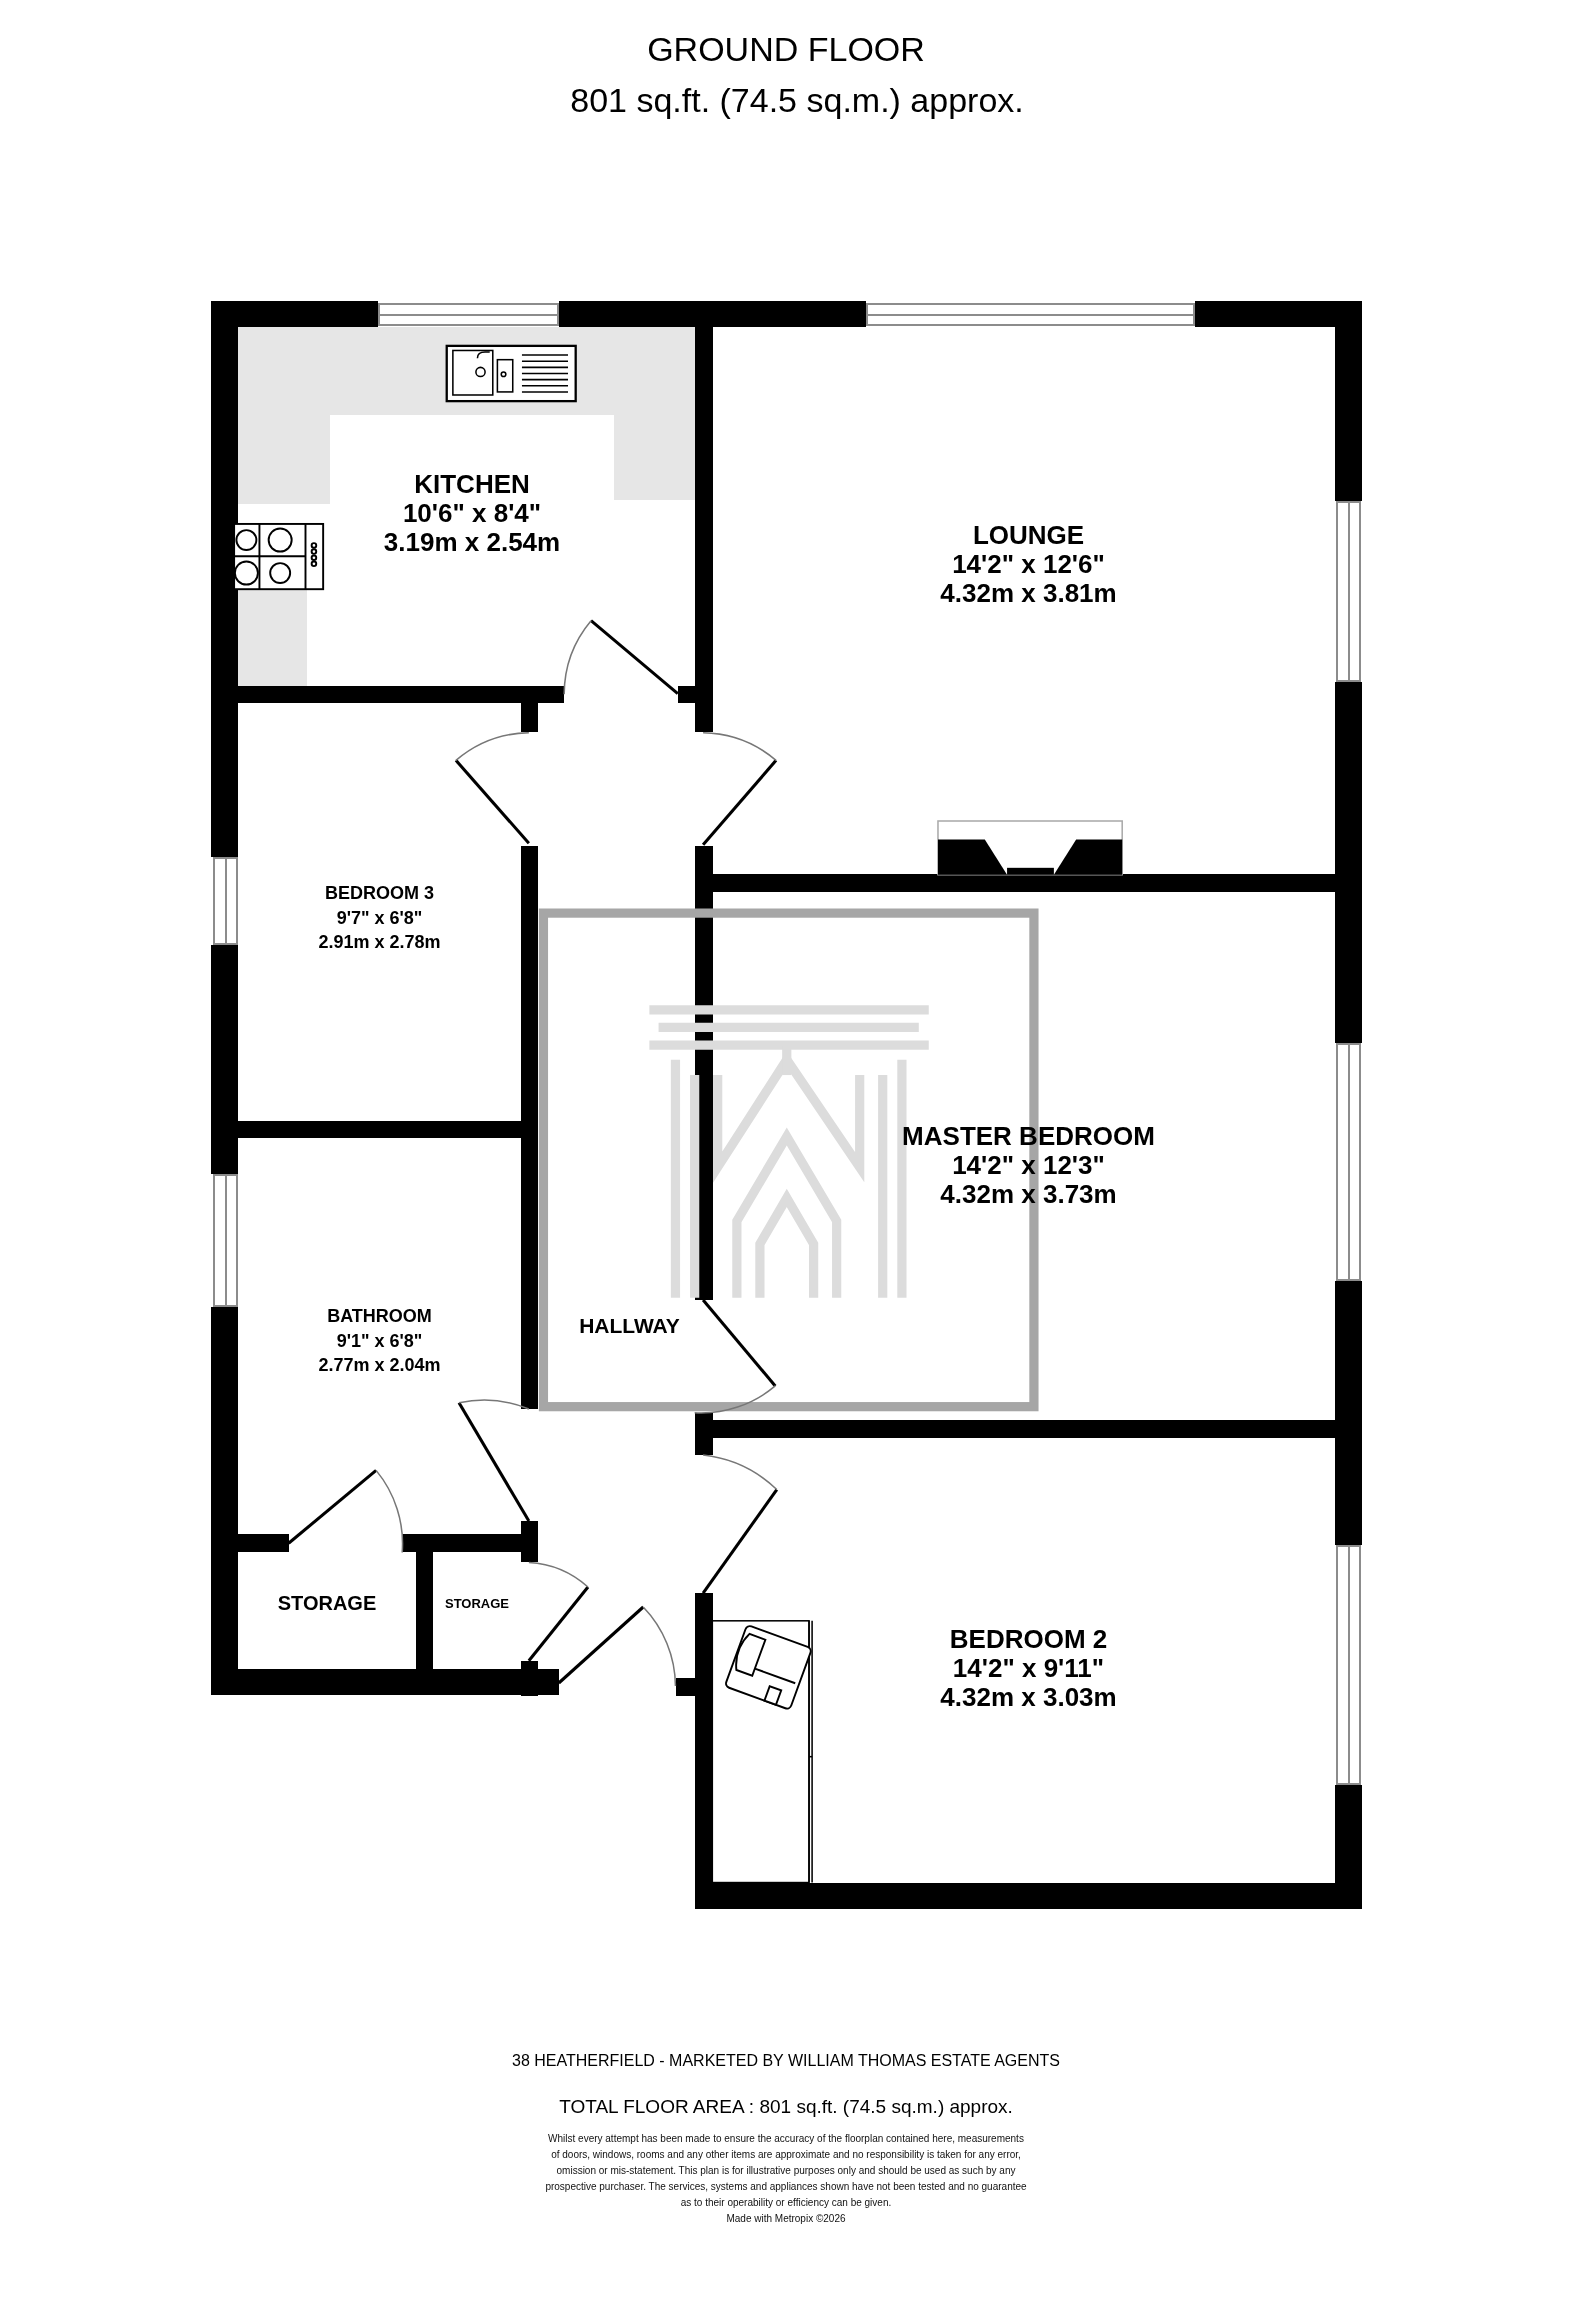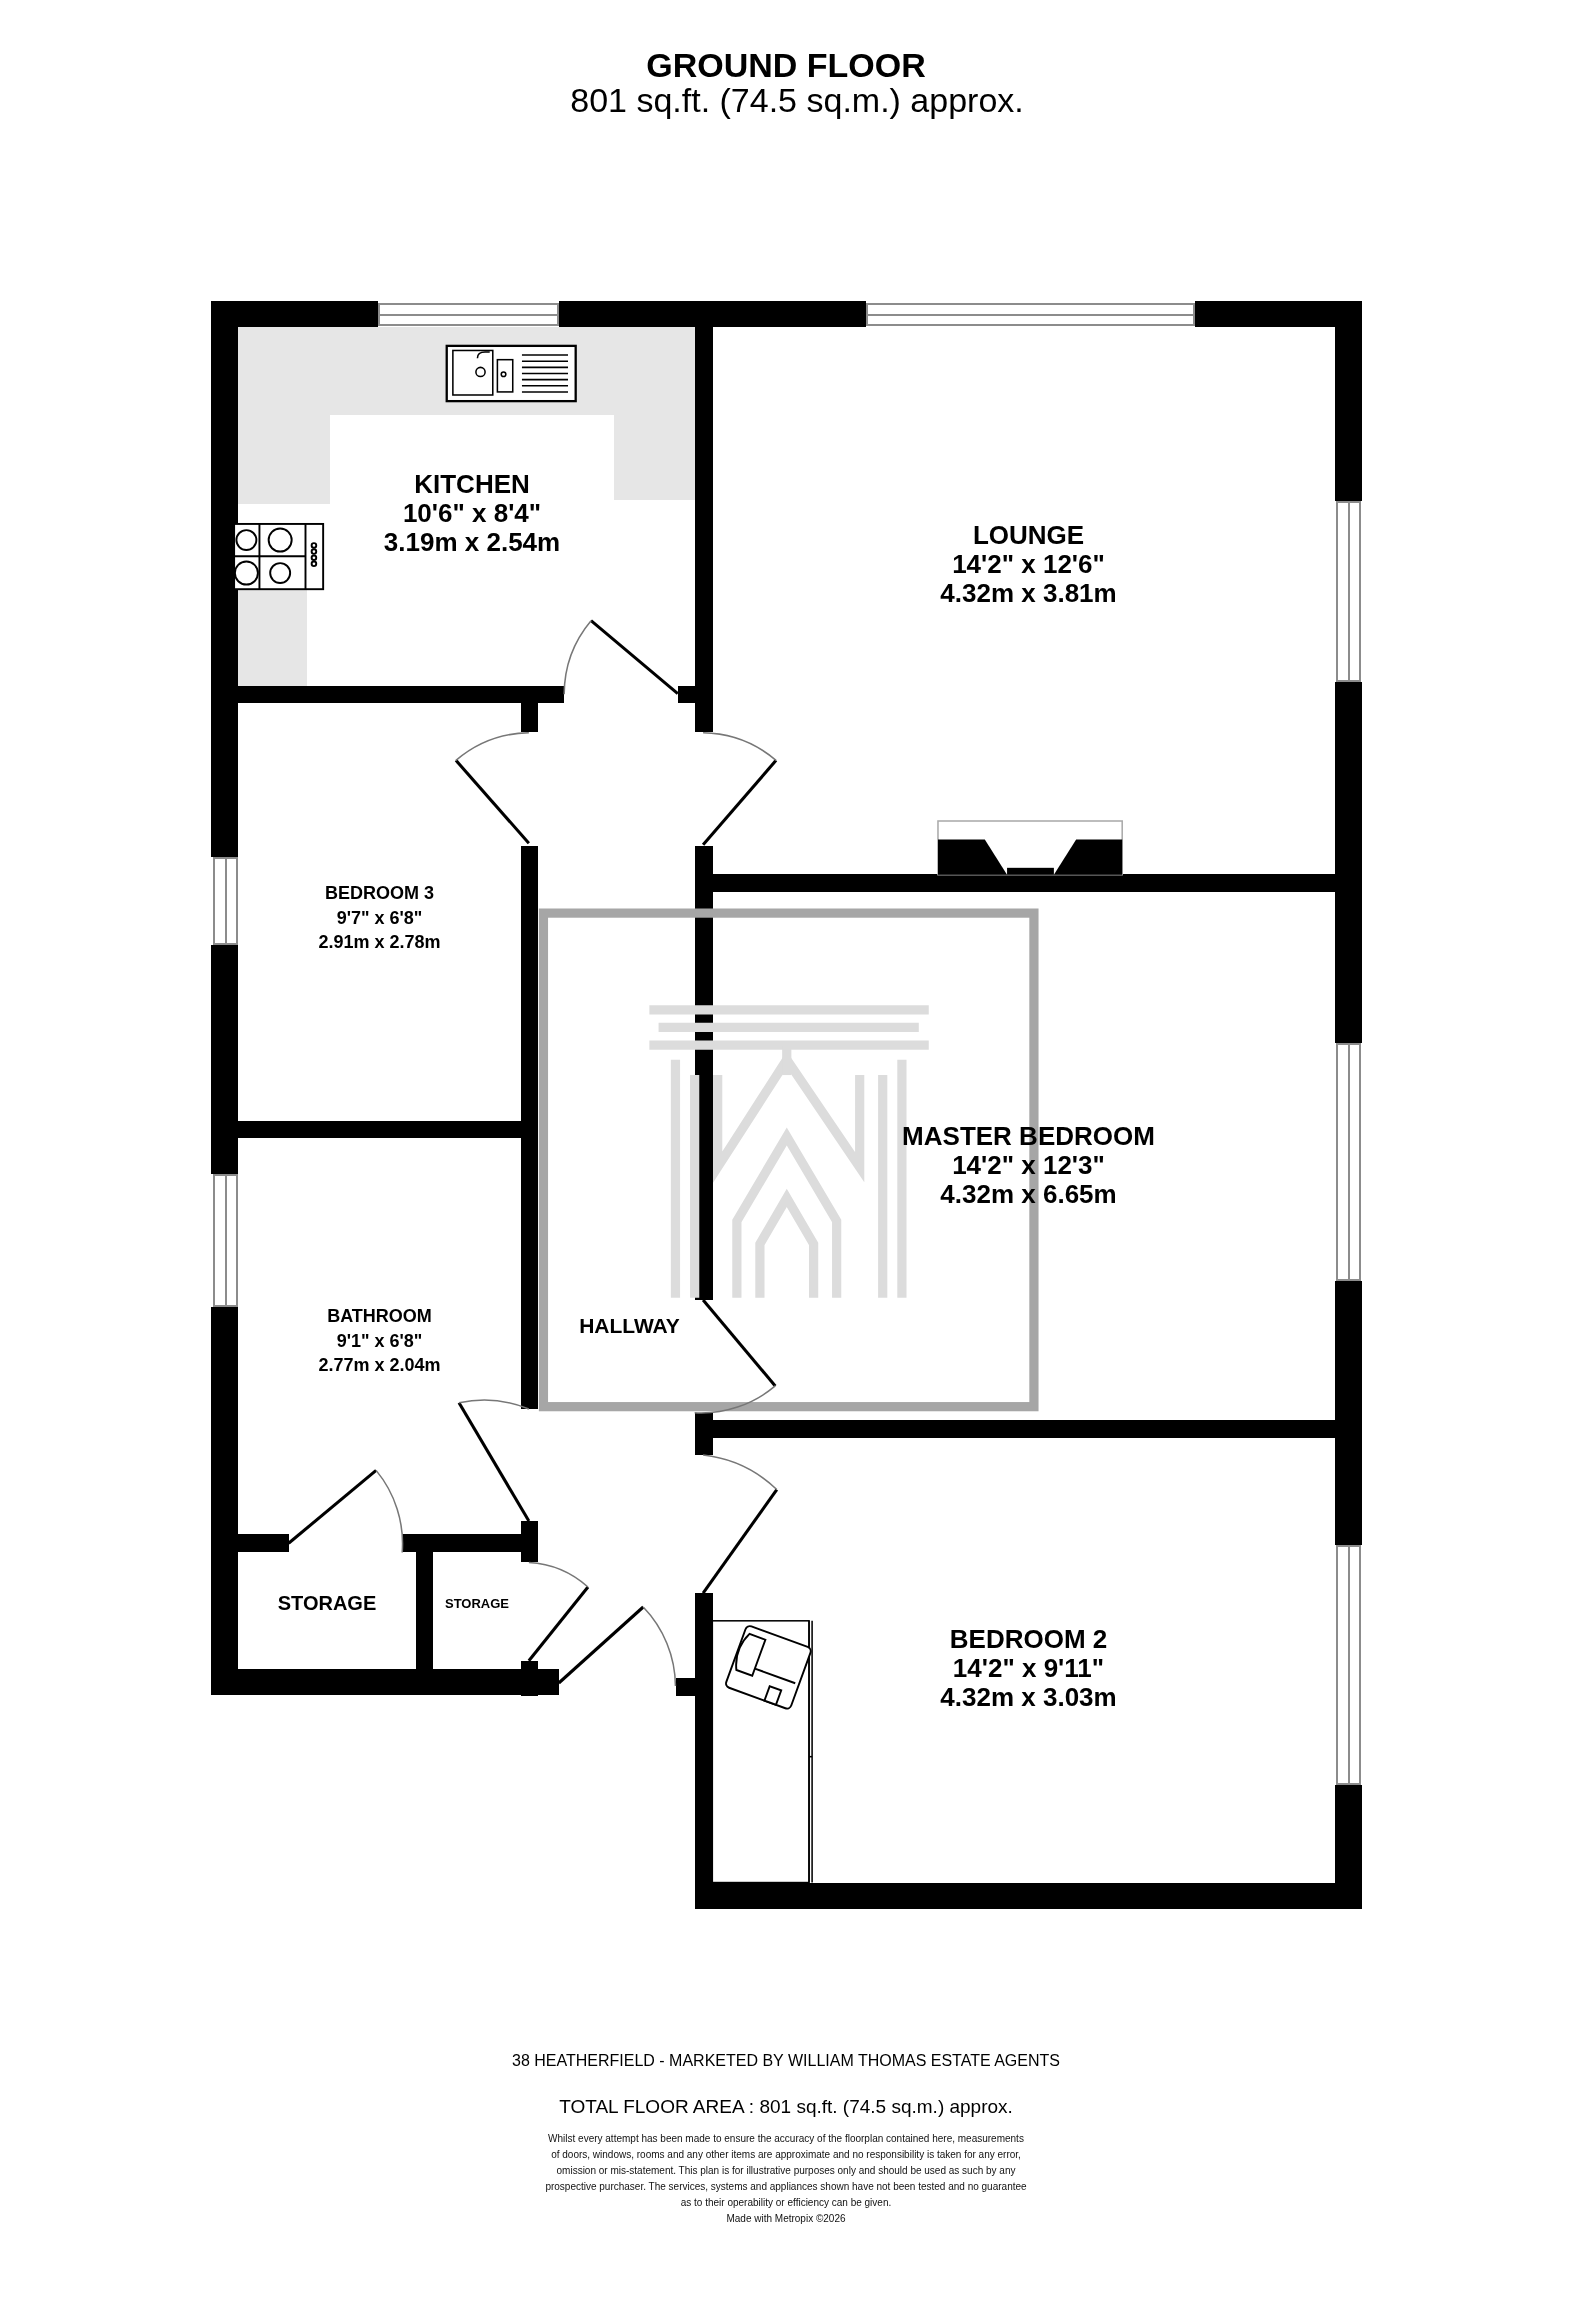--- a/index.html
+++ b/index.html
@@ -17,21 +17,21 @@
   .room.small .name, .room.small .dim { font-size: 18px; line-height: 24.6px; }
   .footer { position: absolute; left: 0; width: 1572px; text-align: center; }
   .f-agent { font-size: 16px; top: 2052px; }
   .f-total { font-size: 19px; top: 2096px; }
   .f-disc { font-size: 10px; line-height: 16px; top: 2131px; color: #111; }
   svg { position: absolute; left: 0; top: 0; }
 </style>
 </head>
 <body>
 
-<div class="title" style="top:46px;font-weight:bold;">GROUND FLOOR</div>
+<div class="title" style="top:30px;">GROUND FLOOR</div>
 <div class="title" style="top:81px; padding-left:22px; box-sizing:border-box;">801 sq.ft. (74.5 sq.m.) approx.</div>
 
 <div>
 
   <div class="counter" style="left:238px; top:327px; width:457px; height:88px;"></div>
   <div class="counter" style="left:238px; top:327px; width:92px; height:177px;"></div>
   <div class="counter" style="left:238px; top:572px; width:69px; height:114px;"></div>
   <div class="counter" style="left:614px; top:327px; width:81px; height:173px;"></div>
 
   <div class="wall" style="left:211px; top:301px; width:167px; height:26px;"></div>
@@ -197,21 +197,21 @@
 
   <div class="room small" style="left:253px; top:881px; width:253px;">
     <span class="name">BEDROOM 3</span>
     <span class="dim">9'7"  x 6'8"</span>
     <span class="dim">2.91m  x 2.78m</span>
   </div>
 
   <div class="room" style="left:875px; top:1122px; width:307px;">
     <span class="name">MASTER BEDROOM</span>
     <span class="dim">14'2"  x 12'3"</span>
-    <span class="dim">4.32m  x 6.65m</span>
+    <span class="dim">4.32m  x 3.73m</span>
   </div>
 
   <div class="room small" style="left:253px; top:1304px; width:253px;">
     <span class="name">BATHROOM</span>
     <span class="dim">9'1"  x 6'8"</span>
     <span class="dim">2.77m  x 2.04m</span>
   </div>
 
   <div class="room" style="left:568px; top:1314px; width:123px; text-align:center;">
     <span style="font-size:21px; line-height:24.6px;">HALLWAY</span>

